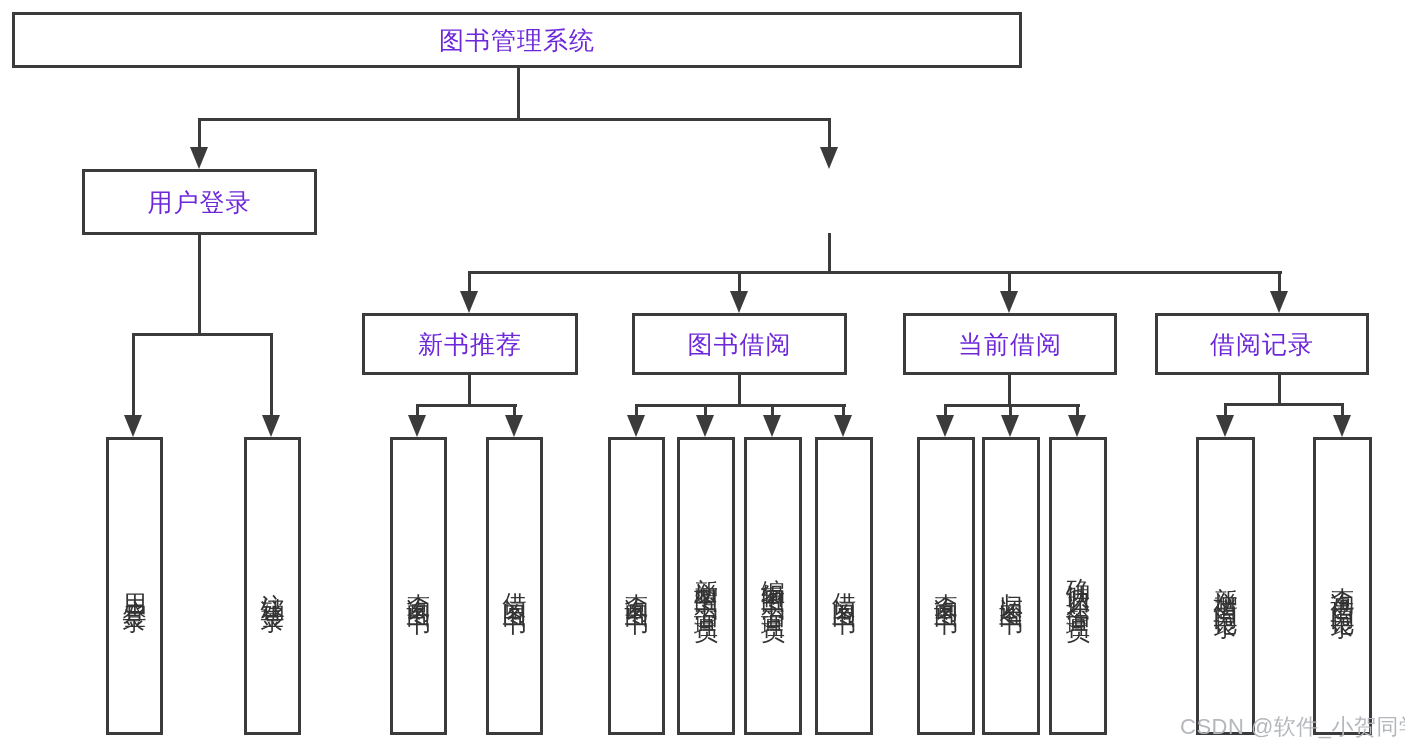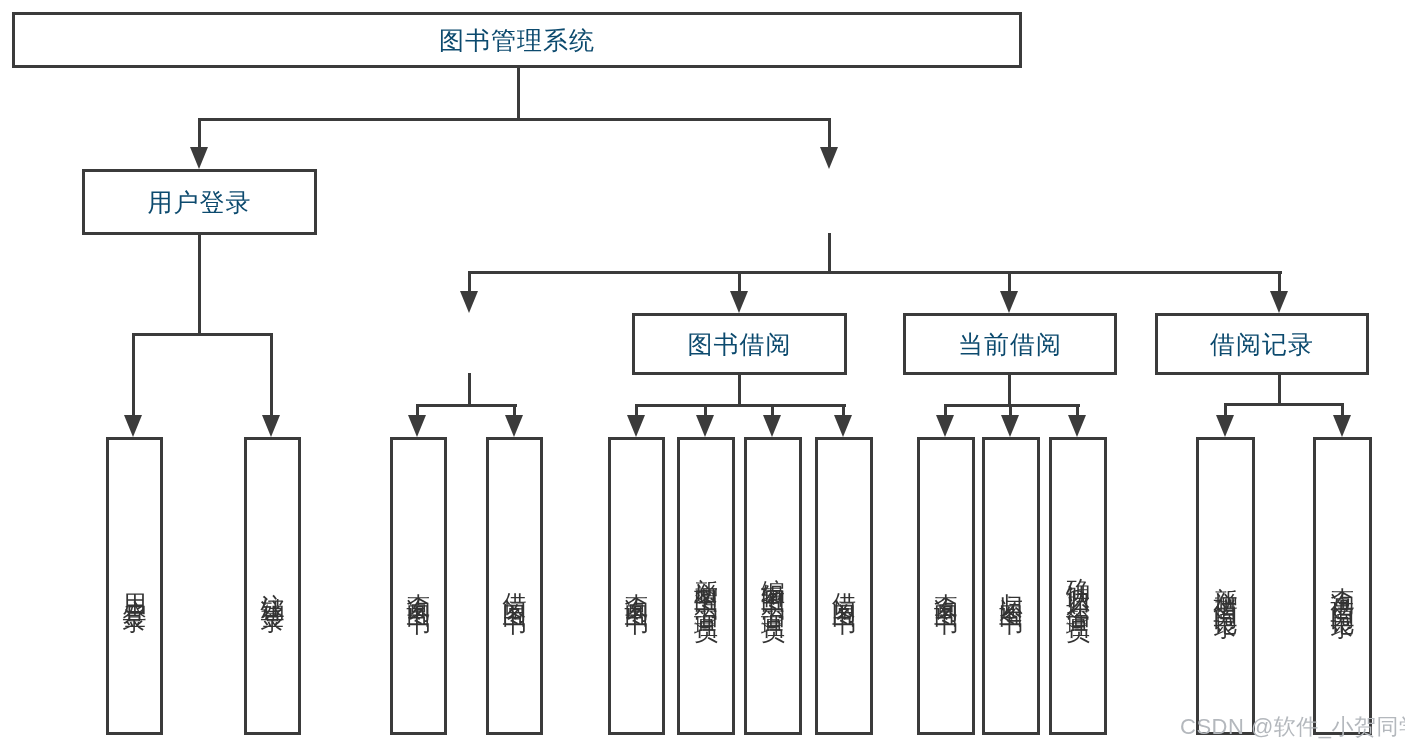--- a/index.html
+++ b/index.html
@@ -4,21 +4,21 @@
 <style>
   html,body{margin:0;padding:0;background:#ffffff;}
   .stage{
     position:relative;width:1405px;height:747px;background:#ffffff;overflow:hidden;
     font-family:"Liberation Sans",sans-serif;color:#333333;
   }
   
   .box{
     position:absolute;box-sizing:border-box;border:3px solid #3b3b3b;background:#ffffff;
     display:flex;align-items:center;justify-content:center;
-    font-size:25px;letter-spacing:1px;color:#0c4a6e;z-index:2;
+    font-size:25px;letter-spacing:1px;color:#6d28d9;z-index:2;
   }
   .vbox{
     position:absolute;box-sizing:border-box;border:3px solid #3b3b3b;background:#ffffff;
     top:437px;height:298px;display:flex;align-items:center;justify-content:center;z-index:2;
   }
   .vtext{
     writing-mode:vertical-rl;text-orientation:mixed;
     font-size:24px;letter-spacing:6px;color:#333333;white-space:nowrap;
   }
   
@@ -35,20 +35,21 @@
 </head>
 <body>
 
 <div class="stage">
 
   <div class="box" style="left:12px;top:12px;width:1010px;height:56px">图书管理系统</div>
 
   <div class="box" style="left:82px;top:169px;width:235px;height:66px">用户登录</div>
 
 
+  <div class="box" style="left:362px;top:313px;width:216px;height:62px">新书推荐</div>
 
   <div class="box" style="left:632px;top:313px;width:215px;height:62px">图书借阅</div>
 
   <div class="box" style="left:903px;top:313px;width:214px;height:62px">当前借阅</div>
 
   <div class="box" style="left:1155px;top:313px;width:214px;height:62px">借阅记录</div>
 
   <div class="vbox" style="left:106px;width:57px">
     <span class="vtext">用户登录</span>
   </div>

